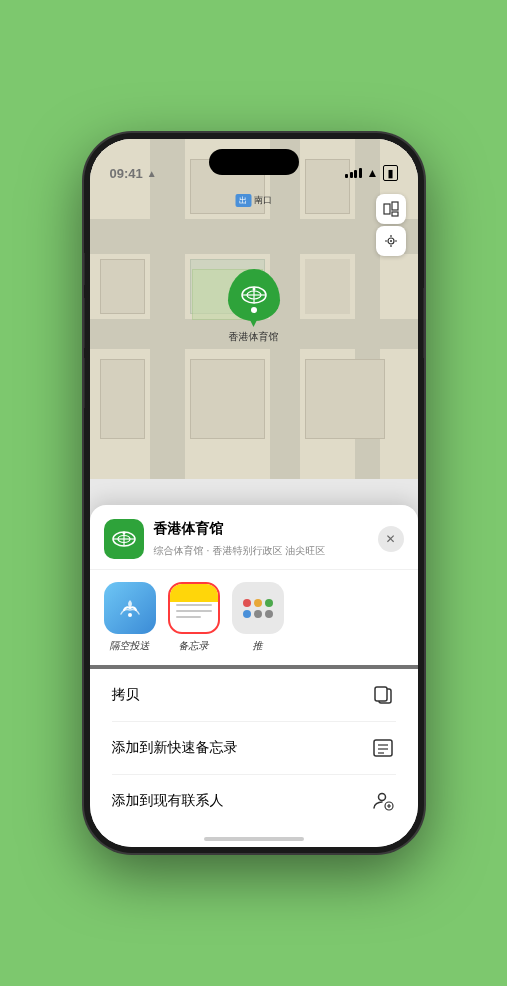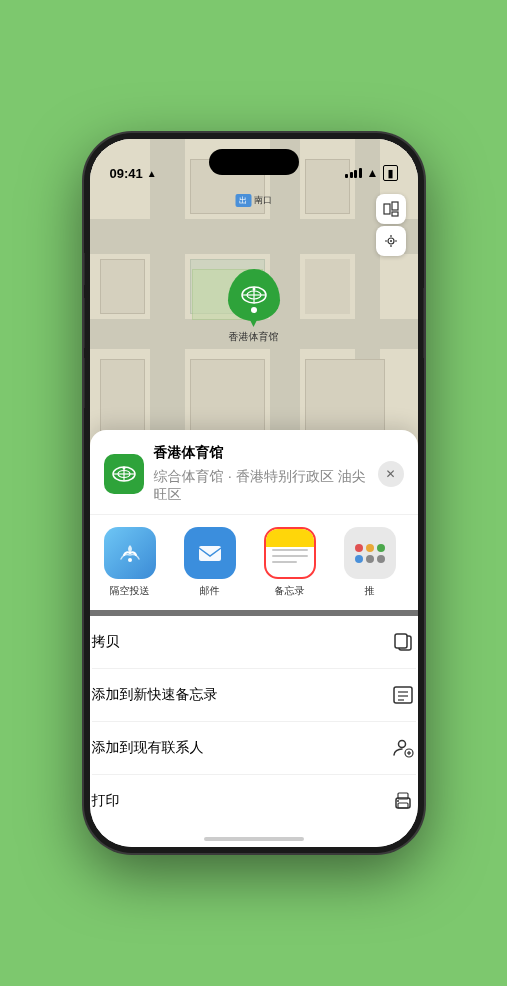--- a/index.html
+++ b/index.html
@@ -57,21 +57,21 @@
       z-index: 99;
       display: flex;
       align-items: flex-end;
       padding: 0 20px 6px;
       justify-content: space-between;
     }
 
     .status-time {
       font-size: 13px;
       font-weight: 600;
-      color: #000000;
+      color: #737373;
       display: flex;
       align-items: center;
       gap: 2px;
     }
 
     .status-icons {
       display: flex;
       align-items: center;
       gap: 5px;
     }
@@ -228,44 +228,45 @@
       flex: 1;
     }
 
     .venue-name {
       font-size: 14px;
       font-weight: 600;
       color: #000;
     }
 
     .venue-sub {
-      font-size: 14px;
+      font-size: 10px;
       color: #888;
       margin-top: 6px;
     }
 
     .close-btn {
       width: 26px;
       height: 26px;
       background: #e8e8e8;
       border-radius: 50%;
       display: flex;
       align-items: center;
       justify-content: center;
       font-size: 12px;
       color: #666;
     }
 
     
     .share-row {
       display: flex;
       padding: 12px 14px;
-      gap: 28px;
+      gap: 12px;
       overflow-x: auto;
-      border-bottom: 6px solid #737373;
+      border-bottom: 4px solid #737373;
+      font-style: italic;
     }
 
     .share-item {
       display: flex;
       flex-direction: column;
       align-items: center;
       gap: 5px;
       flex-shrink: 0;
     }
 
@@ -291,21 +292,21 @@
       background: #3b8edd;
     }
 
     .share-label {
       font-size: 10px;
       color: #333;
     }
 
     
     .action-list {
-      padding: 0 2px;
+      padding: 0 22px;
     }
 
     .action-item {
       display: flex;
       align-items: center;
       justify-content: space-between;
       padding: 13px 0;
       border-bottom: 1px solid #f0f0f0;
     }
 
@@ -501,29 +502,20 @@
               <path d="M14 6 Q18 10 14 14 Q10 10 14 6Z" fill="white" opacity="0.8"></path>
               <path d="M8 16 Q10 12 14 14 Q18 12 20 16" stroke="white" stroke-width="2" fill="none" stroke-linecap="round"></path>
               <path d="M5 20 Q8 14 14 16 Q20 14 23 20" stroke="white" stroke-width="1.5" fill="none" stroke-linecap="round" opacity="0.7"></path>
               <circle cx="14" cy="21" r="2" fill="white"></circle>
             </svg>
           </div>
           <span class="share-label">隔空投送</span>
         </div>
 
 
-        <div class="share-item">
-          <div class="share-icon-box mail">
-            <svg width="28" height="28" viewBox="0 0 28 28" fill="none">
-              <rect x="3" y="7" width="22" height="15" rx="2" fill="white" opacity="0.95"></rect>
-              <path d="M3 9 L14 17 L25 9" stroke="#3b8edd" stroke-width="1.5" fill="none"></path>
-            </svg>
-          </div>
-          <span class="share-label">邮件</span>
-        </div>
 
         <div class="share-item">
           <div style="width:52px;height:52px;border-radius:14px;background:white;border:2px solid #ff3b3b;overflow:hidden;position:relative;">
             <div style="position:absolute;top:0;left:0;right:0;height:18px;background:#ffd60a;"></div>
             <div style="position:absolute;top:20px;left:6px;right:6px;">
               <div style="height:2px;background:#c8c8c8;border-radius:1px;margin-bottom:4px;"></div>
               <div style="height:2px;background:#c8c8c8;border-radius:1px;margin-bottom:4px;"></div>
               <div style="height:2px;background:#c8c8c8;border-radius:1px;width:70%;"></div>
             </div>
           </div>
@@ -578,29 +570,18 @@
             <svg width="22" height="22" viewBox="0 0 22 22" fill="none">
               <circle cx="10" cy="7" r="3.5" stroke="#333" stroke-width="1.5" fill="none"></circle>
               <path d="M2 18 C2 14.5 6 12 10 12" stroke="#333" stroke-width="1.5" fill="none" stroke-linecap="round"></path>
               <circle cx="17" cy="16" r="4" stroke="#333" stroke-width="1.2" fill="none"></circle>
               <line x1="17" y1="14" x2="17" y2="18" stroke="#333" stroke-width="1.2"></line>
               <line x1="15" y1="16" x2="19" y2="16" stroke="#333" stroke-width="1.2"></line>
             </svg>
           </div>
         </div>
 
-        <div class="action-item">
-          <span class="action-label">打印</span>
-          <div class="action-icon">
-            <svg width="22" height="22" viewBox="0 0 22 22" fill="none">
-              <rect x="4" y="8" width="14" height="10" rx="2" stroke="#333" stroke-width="1.5" fill="none"></rect>
-              <rect x="6" y="3" width="10" height="6" rx="1" stroke="#333" stroke-width="1.2" fill="none"></rect>
-              <rect x="6" y="13" width="10" height="5" rx="1" stroke="#333" stroke-width="1.2" fill="none"></rect>
-              <circle cx="6" cy="11" r="1" fill="#333"></circle>
-            </svg>
-          </div>
-        </div>
       </div>
     </div>
 
     <div class="home-indicator"></div>
   </div>
 </div>
 
 </body></html>

